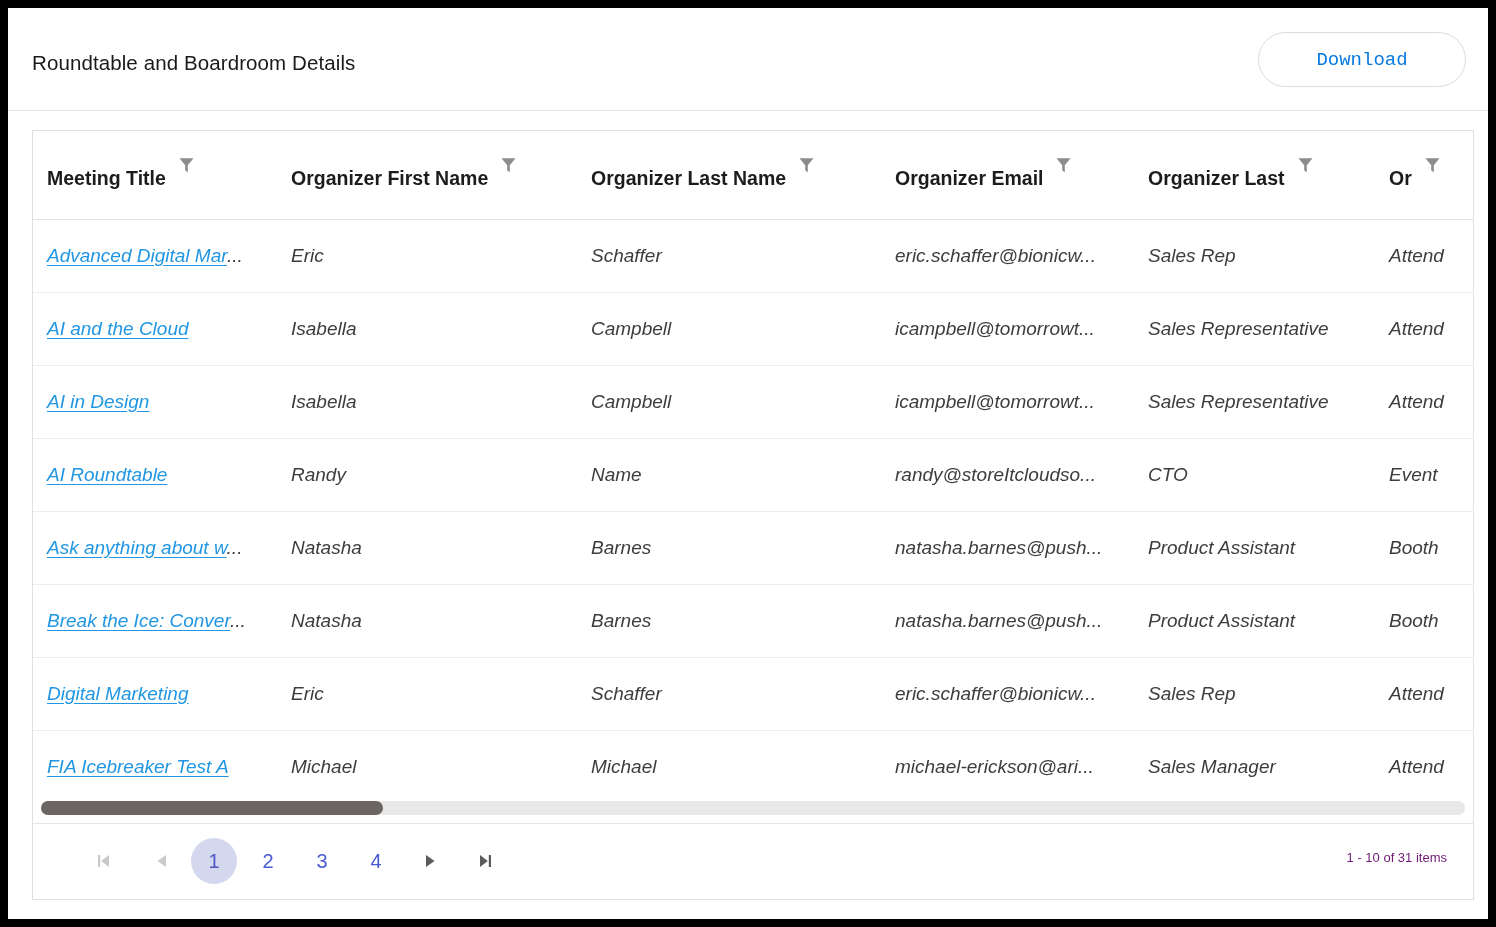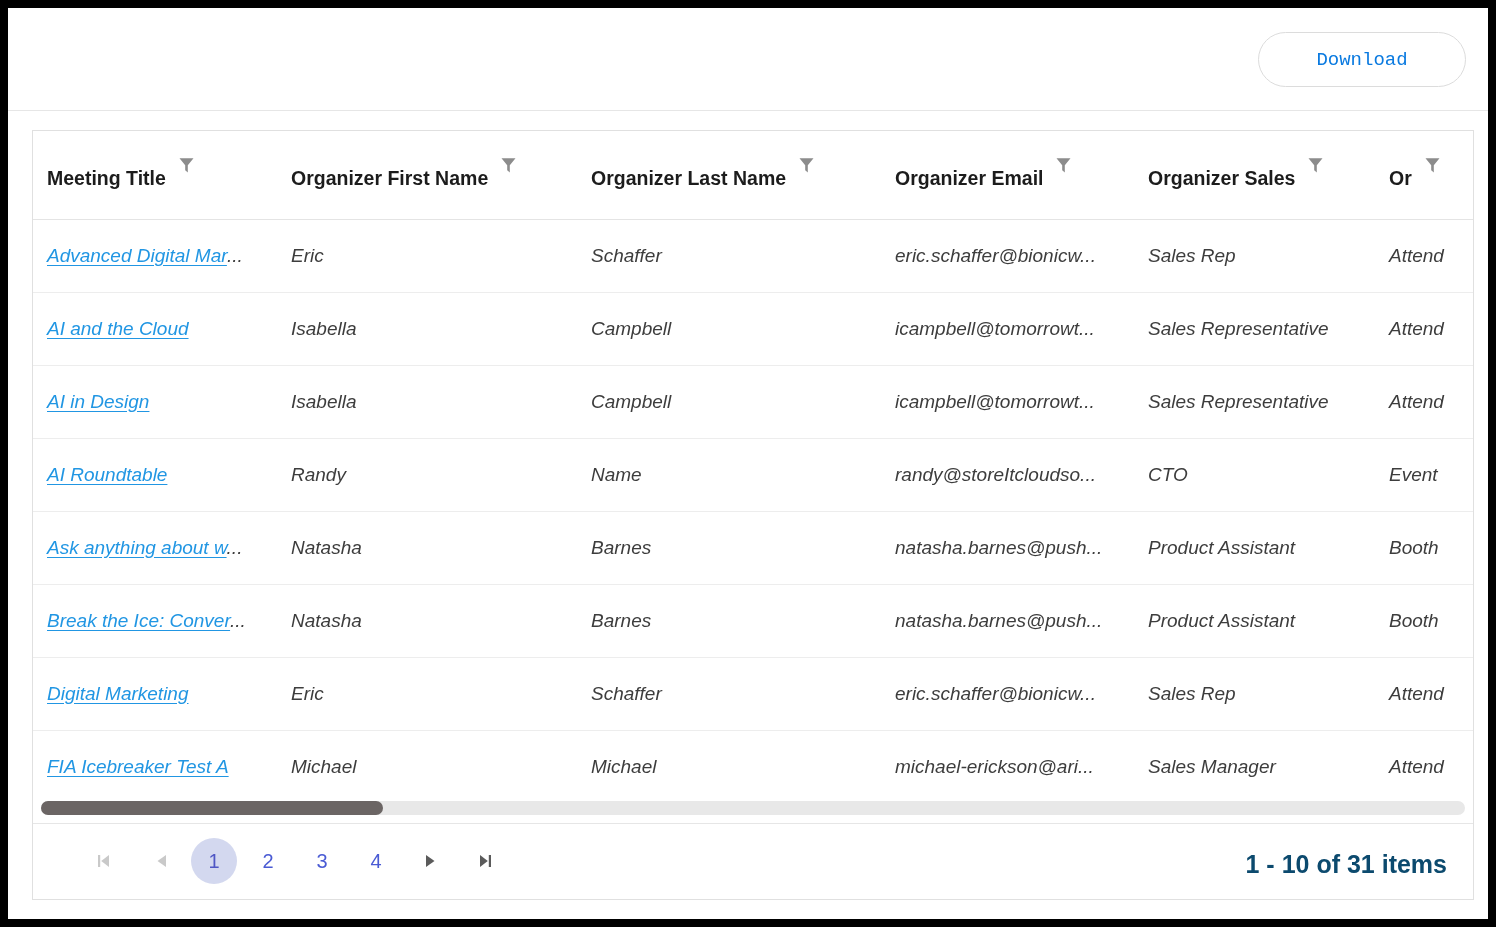--- a/index.html
+++ b/index.html
@@ -224,32 +224,32 @@
   .pager-num { color: #4a5bd4; }
   .pager-num.active {
     background: #d3d8ef;
     color: #4f56c4;
   }
 
   #pager-info {
     position: absolute;
     right: 26px;
     top: 26px;
-    font-size: 25px;
-    color: #0c4a6e;
+    font-size: 13px;
+    color: #701a75;
     white-space: nowrap;
-    font-weight: bold;
   }
 </style>
 </head>
 <body>
 
 <div id="app-frame">
 
   <div id="panel-header">
+    <div id="panel-title">Roundtable and Boardroom Details</div>
     <button id="download-button">Download</button>
   </div>
 
   <div id="grid-card">
 
     <div id="grid-scroll-viewport">
       <div id="grid-table-inner">
         <table class="grid">
           <colgroup>
             <col class="c-title">
@@ -287,21 +287,21 @@
                   </span></th>
                 <th><span class="th-inner">
                     <span class="th-label">Organizer Email</span>
                     <span class="filter-icon">
                       <svg width="17" height="18" viewBox="0 0 17 18">
                         <path d="M1.5 2.2 L15.5 2.2 L9.8 9.2 L9.8 16.4 L7.2 14.2 L7.2 9.2 Z" fill="#8c8c8c"></path>
                       </svg>
                     </span>
                   </span></th>
                 <th><span class="th-inner">
-                    <span class="th-label">Organizer Sales</span>
+                    <span class="th-label">Organizer Last</span>
                     <span class="filter-icon">
                       <svg width="17" height="18" viewBox="0 0 17 18">
                         <path d="M1.5 2.2 L15.5 2.2 L9.8 9.2 L9.8 16.4 L7.2 14.2 L7.2 9.2 Z" fill="#8c8c8c"></path>
                       </svg>
                     </span>
                   </span></th>
                 <th><span class="th-inner">
                     <span class="th-label">Or</span>
                     <span class="filter-icon">
                       <svg width="17" height="18" viewBox="0 0 17 18">

